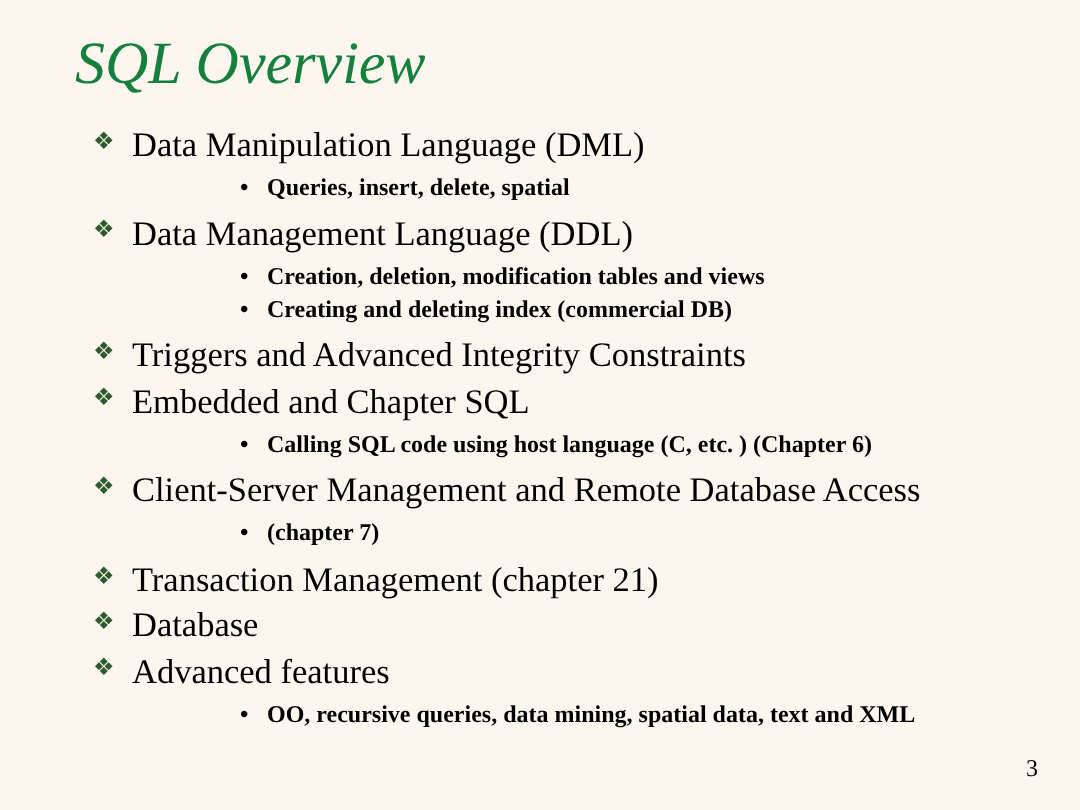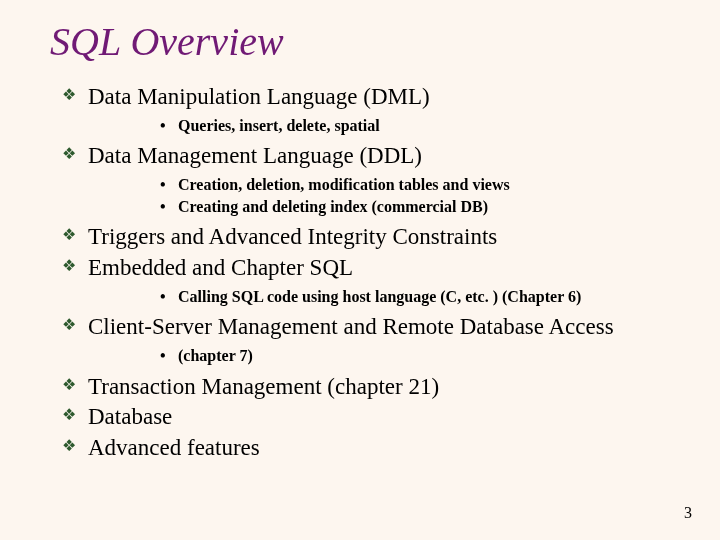--- a/index.html
+++ b/index.html
@@ -15,21 +15,21 @@
   .slide {
     box-sizing: border-box;
     width: 720px;
     height: 540px;
     padding: 18px 40px 30px 46px;
     position: relative;
   }
   .title {
     font-style: italic;
     font-size: 40px;
-    color: #701a75;
+    color: #15803d;
     margin: 0 0 18px 4px;
     font-weight: normal;
   }
   ul.top {
     list-style: none;
     padding: 0;
     margin: 0 0 0 16px;
   }
   ul.top > li {
     position: relative;
@@ -118,18 +118,21 @@
     <li>
       <span>Transaction Management (chapter 21)</span>
     </li>
 
     <li>
       <span>Database</span>
     </li>
 
     <li>
       <span>Advanced features</span>
+      <ul class="sub">
+        <li>OO, recursive queries, data mining, spatial data, text and XML</li>
+      </ul>
     </li>
 
   </ul>
 
   <div class="pagenum">3</div>
 </div>
 
 </body></html>

